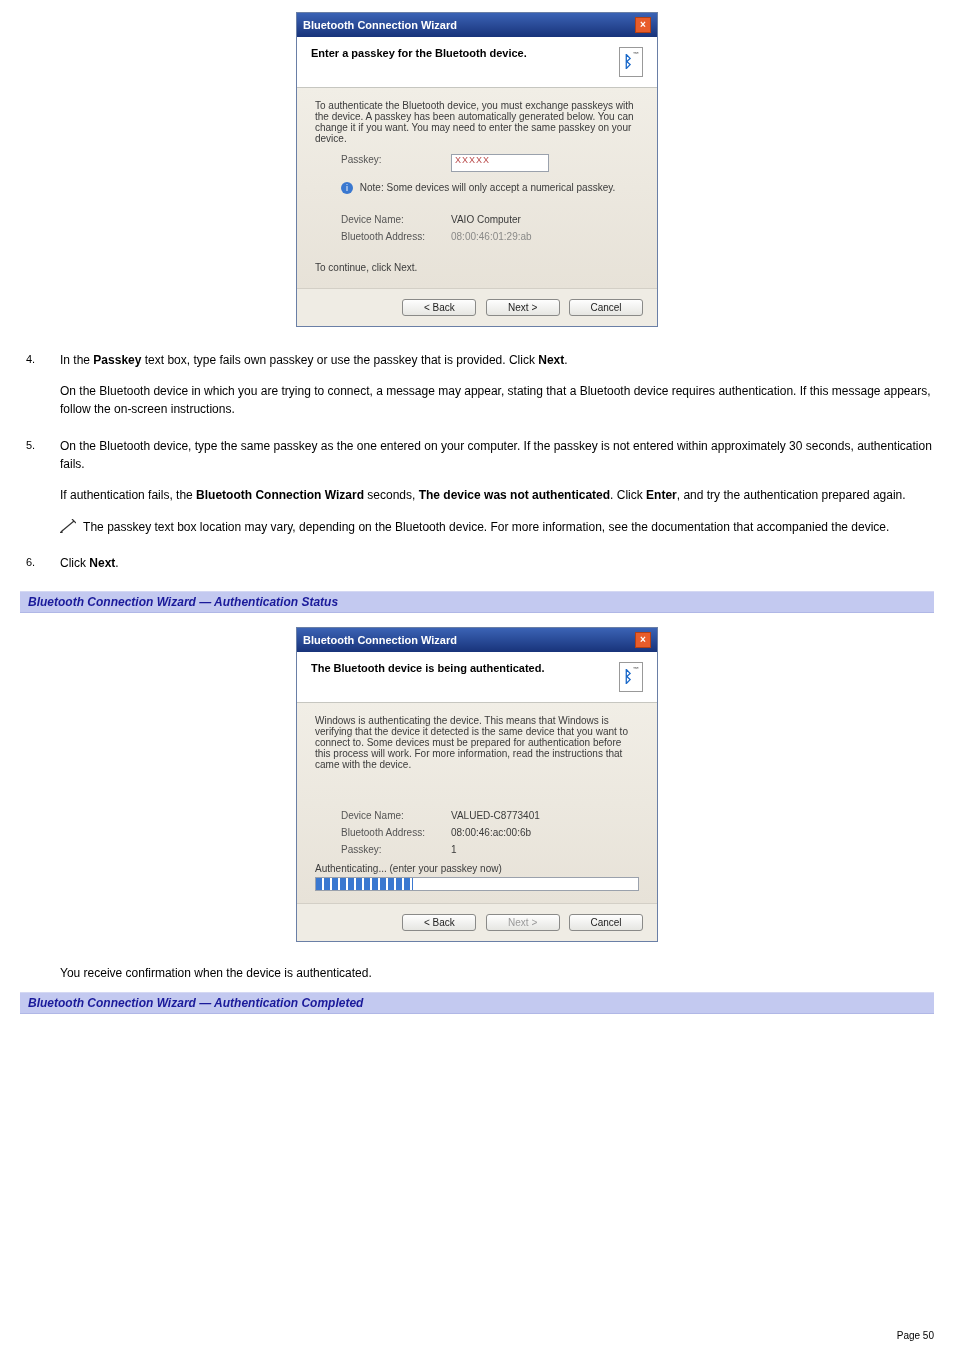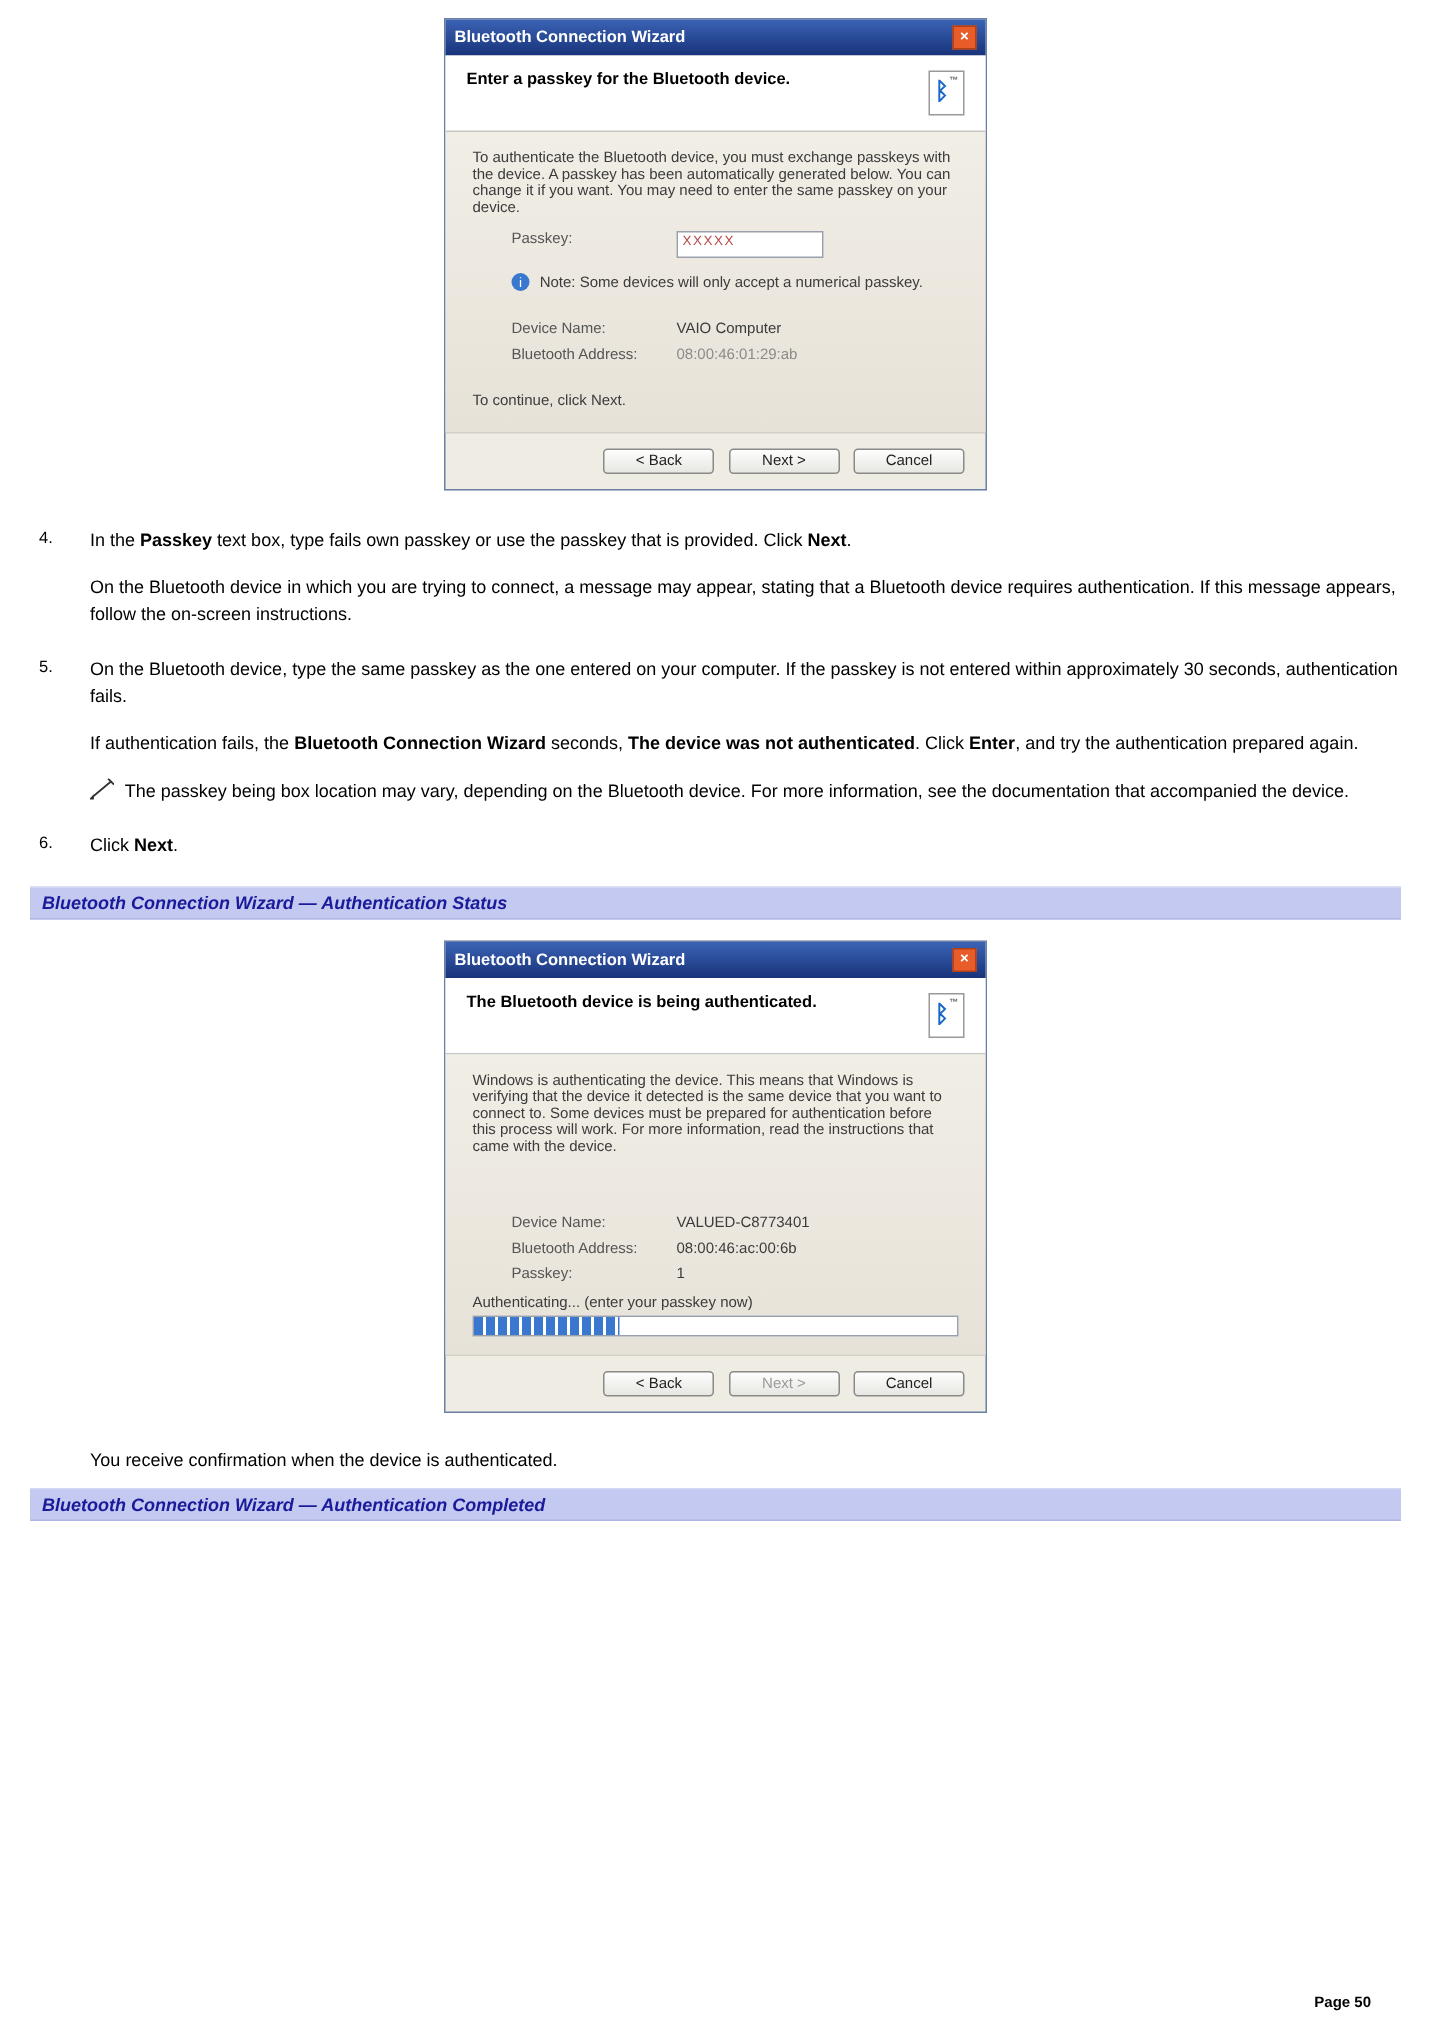--- a/index.html
+++ b/index.html
@@ -131,23 +131,23 @@
     border-top:1px solid #d4d8f3;
     border-bottom:1px solid #b0b7e6;
   }
   .note-icon {
     display:inline-block;width:16px;height:14px;
     margin-right:4px;position:relative;top:2px;
   }
   .note-icon svg{width:16px;height:14px;}
   .page-no {
     position:fixed;
-    right:40px;bottom:10px;
+    right:20px;bottom:10px;
     font-size:10px;
-    font-weight:bold;
+    font-weight:normal;
     padding-left:26px;
   }
 </style>
 </head>
 <body>
 
 <div class="wizard-frame">
   <div class="wizard-titlebar">
     <span>Bluetooth Connection Wizard</span>
     <span class="close-box">×</span>
@@ -195,21 +195,21 @@
     <span class="num">5.</span>
     <span>On the Bluetooth device, type the same passkey as the one entered on your computer. If the passkey is not entered within approximately 30 seconds, authentication fails.</span>
     <p>
       <span>If authentication fails, the </span><b>Bluetooth Connection Wizard</b><span> seconds, </span><b>The device was not authenticated</b><span>. Click </span><b>Enter</b><span>, and try the authentication prepared again.</span>
     </p>
     <p>
       <span class="note-icon">
         <svg viewBox="0 0 16 14">
             <path d="M2 12 L14 2 M12 0 L16 4 M2 12 L0 14 L2 14 Z" stroke="#333" stroke-width="1.2" fill="none"></path>
           </svg>
-      </span><span> The passkey being box location may vary, depending on the Bluetooth device. For more information, see the documentation that accompanied the device.</span>
+      </span><span> The passkey text box location may vary, depending on the Bluetooth device. For more information, see the documentation that accompanied the device.</span>
     </p>
   </li>
   <li>
     <span class="num">6.</span>
     <span>Click </span><b>Next</b><span>.</span>
   </li>
 </ol>
 
 <div class="section-banner">Bluetooth Connection Wizard — Authentication Status</div>
 

